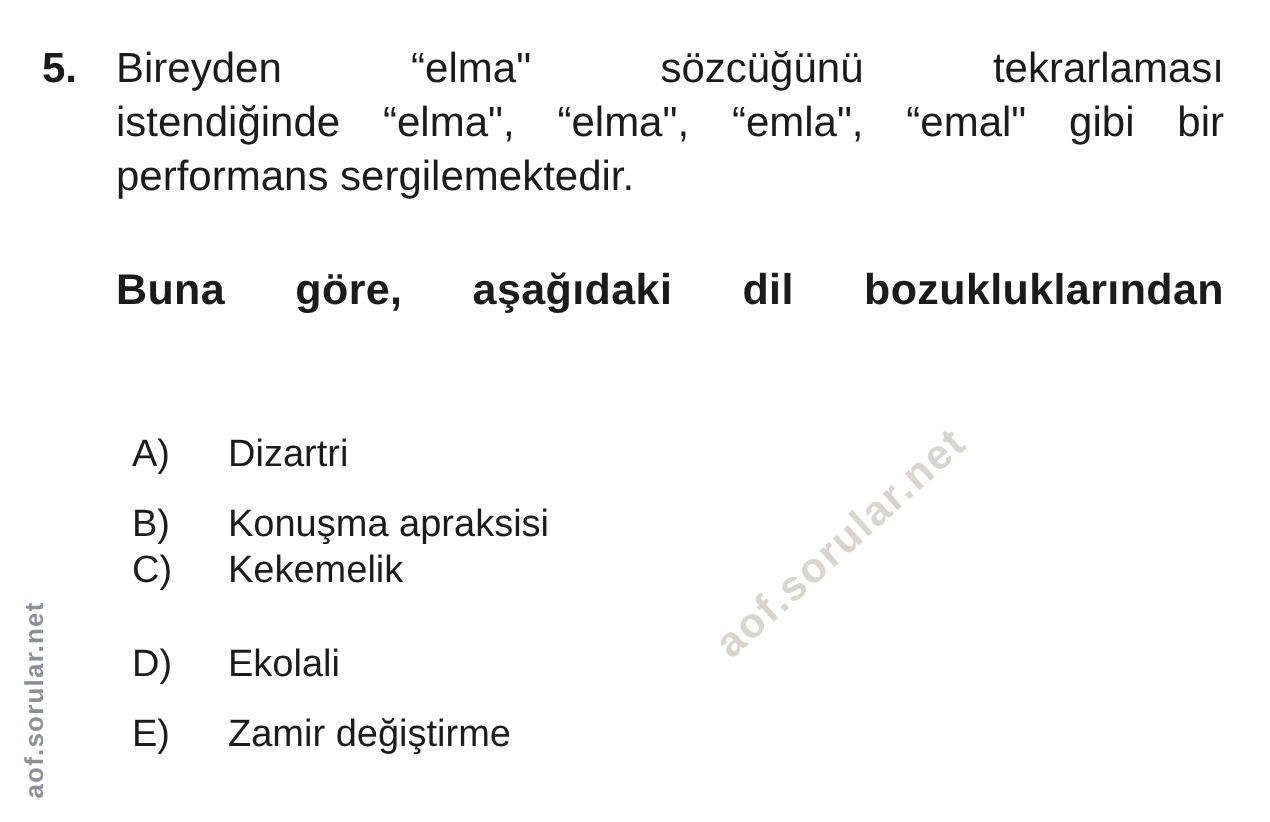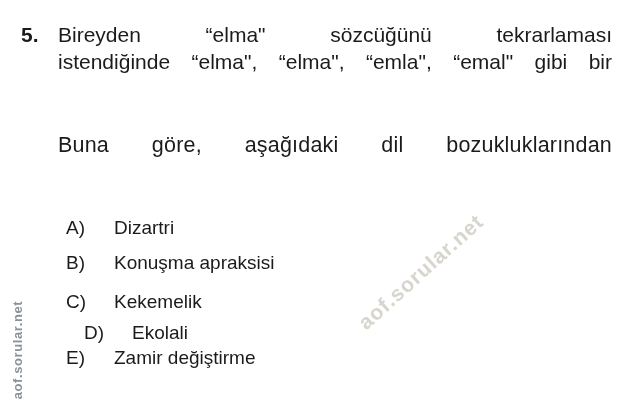--- a/index.html
+++ b/index.html
@@ -19,31 +19,31 @@
   
   .para {
     position:absolute; left:58px; top:21px; width:554px;
     font-size:21px; line-height:27px;
   }
   .line { display:block; }
   .line.justified { text-align:justify; text-align-last:justify; }
   
   .stem {
     position:absolute; left:58px; top:131px; width:554px;
-    font-size:21.5px; font-weight:normal; line-height:29px;
+    font-size:21.5px; font-weight:bold; line-height:29px;
     letter-spacing:0.2px;
   }
   
   .option {
     position:absolute; left:66px;
     font-size:19px; line-height:28px;
     white-space:nowrap;
   }
-  .opt0 { top:214px; } .opt1 { top:249px; } .opt2 { top:288px; }
-  .opt3 { top:319px;margin-left:18px; } .opt4 { top:344px; }
+  .opt0 { top:214px; } .opt1 { top:249px; } .opt2 { top:272px; }
+  .opt3 { top:319px; } .opt4 { top:354px; }
   .option .letter { display:inline-block; width:48px; }
   
   .wm-diag {
     position:absolute; left:421px; top:272px;
     transform:translate(-50%,-50%) rotate(-42deg);
     transform-origin:center;
     color:#d8d5ce;
     font-size:21px; font-weight:bold; letter-spacing:1px;
     white-space:nowrap;
     user-select:none;
@@ -66,20 +66,21 @@
 
   <div class="wm-diag">aof.sorular.net</div>
 
   <div class="wm-vert">aof.sorular.net</div>
 
   <div class="qnum">5.</div>
 
   <div class="para">
     <span class="line justified">Bireyden “elma" sözcüğünü tekrarlaması</span>
     <span class="line justified">istendiğinde “elma", “elma", “emla", “emal" gibi bir</span>
+    <span class="line">performans sergilemektedir.</span>
   </div>
 
   <div class="stem">
     <span class="line justified">Buna göre, aşağıdaki dil bozukluklarından</span>
   </div>
 
   <div class="option opt0">
     <span class="letter">A)</span><span class="text">Dizartri</span>
   </div>
 

